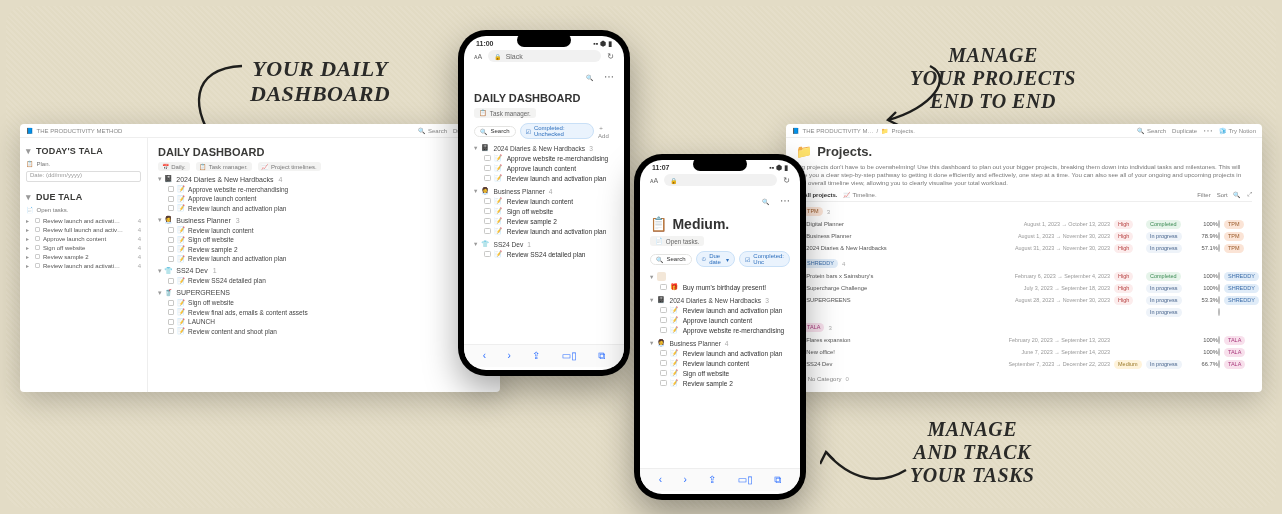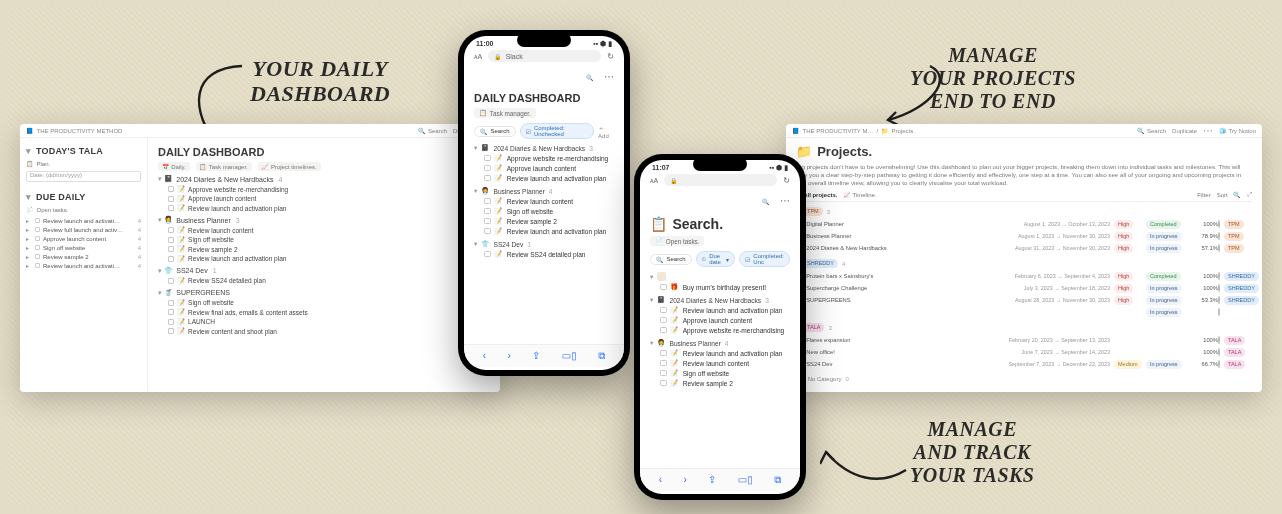--- a/index.html
+++ b/index.html
@@ -177,21 +177,21 @@
           <span class="chev">▾</span>
           <span>TODAY'S TALA</span>
         </div>
       <div class="sb-small">
           <span>📋</span>
           <span>Plan.</span>
         </div>
       <div class="sb-input">Date: (dd/mm/yyyy)</div>
       <div class="sb-head">
           <span class="chev">▾</span>
-          <span>DUE DAILY</span>
+          <span>DUE TALA</span>
         </div>
       <div class="sb-small">
           <span>📄</span>
           <span>Open tasks.</span>
         </div>
       <div id="sb-items">
           <div class="sb-line">
             <span class="chev">▸</span>
             <span style="width:5px;height:5px;border:1px solid #ccc;border-radius:1px;"></span>
             <span>Review launch and activati…</span>
@@ -612,21 +612,21 @@
         </div>
       <span class="icon-reload"></span>
     </div>
     <div class="app-top">
       <span class="icon-search"></span>
       <span class="icon-dots"></span>
     </div>
     <div class="app-content">
       <div class="p-h1" style="font-size:14px; display:flex; gap:5px;">
           <span>📋</span>
-          <span>Search.</span>
+          <span>Medium.</span>
         </div>
       <span class="crumbchip">📄 <span>Open tasks.</span></span>
       <div class="search-row">
         <span class="chip">
             <span class="icon-search"></span>
             <span>Search</span>
           </span>
         <span class="chip blue">⏲ <span>Due date</span> ▾</span>
         <span class="chip blue">☑ <span>Completed: Unc</span></span>
       </div>

